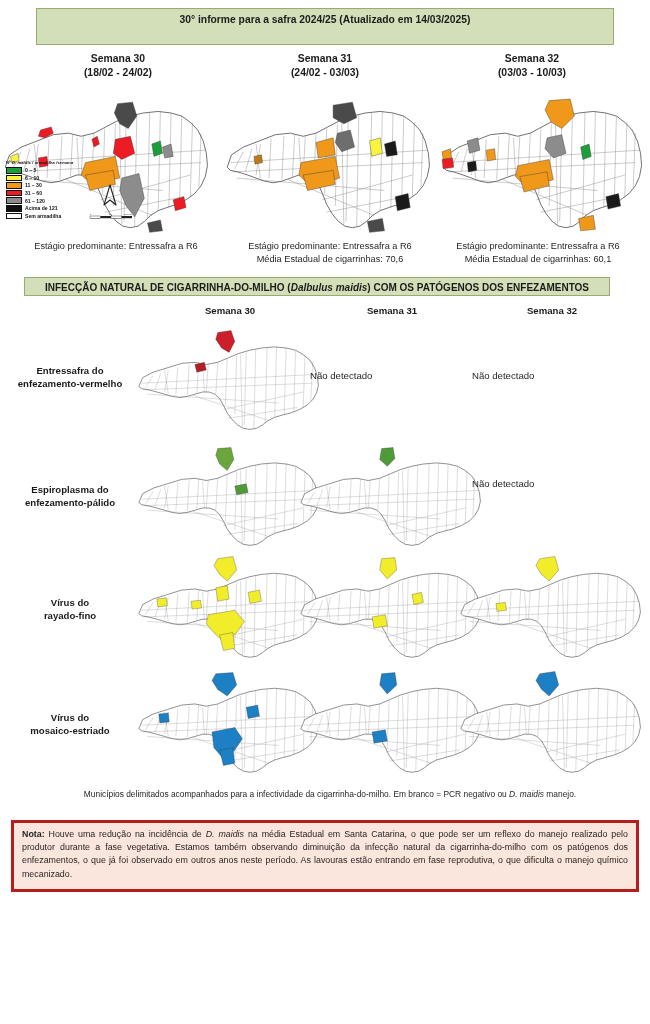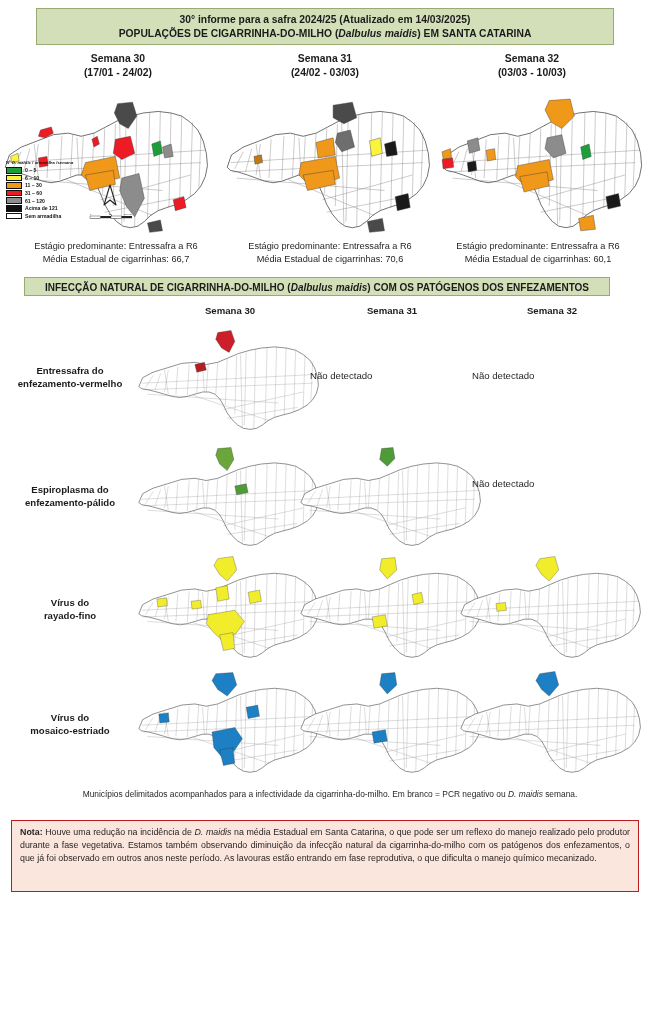--- a/index.html
+++ b/index.html
@@ -81,43 +81,42 @@
 
   
   .footnote {
     position: absolute; left: 30px; top: 789px; width: 600px;
     font-size: 8.4px; color: #231f20; text-align: center;
   }
 
   
   .note {
     position: absolute; left: 11px; top: 820px; width: 628px; height: 72px;
-    background: #fae6dc; border: 1px solid #b91c1c;
+    background: #fae6dc; border: 3px solid #b91c1c;
     padding: 5px 8px 0 8px;
     font-size: 8.85px; line-height: 13.2px; color: #231f20;
     text-align: justify;
   }
   .note b { font-weight: bold; }
 
   
   .footer { position: absolute; left: 0; top: 898px; width: 650px; height: 126px; }
 </style>
 </head>
 <body>
 
 <div class="page">
 
   <div class="banner banner-top">
     <div>30° informe para a safra 2024/25 (Atualizado em 14/03/2025)</div>
-    <div><span>POPULAÇÕES DE CIGARRINHA-DO-MILHO (</span><span class="it">Dalbulus maidis</span><span>) EM SANTA CATARINA</span></div>
   </div>
 
   <div class="week-head" style="left:38px;  top:52px; width:160px;">
     <div>Semana 30</div>
-    <div>(17/01 - 24/02)</div>
+    <div>(18/02 - 24/02)</div>
   </div>
   <div class="week-head" style="left:245px; top:52px; width:160px;">
     <div>Semana 31</div>
     <div>(24/02 - 03/03)</div>
   </div>
   <div class="week-head" style="left:452px; top:52px; width:160px;">
     <div>Semana 32</div>
     <div>(03/03 - 10/03)</div>
   </div>
 
@@ -259,21 +258,20 @@
       <path d="M74,54 L104,50 L108,63 L82,68 L72,61 Z" fill="#f0981a" stroke="#333" stroke-width="0.3"></path>
       <path d="M76,61 L102,58 L104,67 L80,71 Z" fill="#f0981a" stroke="#333" stroke-width="0.3"></path>
       <path d="M134,42 L142,40 L144,48 L136,50 Z" fill="#1d9e3a" stroke="#333" stroke-width="0.3"></path>
       <path d="M158,74 L170,72 L172,80 L160,82 Z" fill="#1a1a1a" stroke="#333" stroke-width="0.3"></path>
       <path d="M132,88 L146,86 L148,95 L134,96 Z" fill="#f0981a" stroke="#333" stroke-width="0.3"></path>
     </svg>
   </div>
 
   <div class="stage" style="left:6px; top:240px; width:220px;">
     <div>Estágio predominante: Entressafra a R6</div>
-    <div>Média Estadual de cigarrinhas: 66,7</div>
   </div>
   <div class="stage" style="left:220px; top:240px; width:220px;">
     <div>Estágio predominante: Entressafra a R6</div>
     <div>Média Estadual de cigarrinhas: 70,6</div>
   </div>
   <div class="stage" style="left:428px; top:240px; width:220px;">
     <div>Estágio predominante: Entressafra a R6</div>
     <div>Média Estadual de cigarrinhas: 60,1</div>
   </div>
 
@@ -408,21 +406,21 @@
       <use href="#sc-outline" fill="#ffffff" stroke="#2a2a2a" stroke-width="0.5"></use>
       <g stroke="#6a6a6a" stroke-width="0.25" fill="none" opacity="0.9">
         <path d="M10,56 L18,45 M20,58 L26,43 M30,60 L34,40 M42,62 L44,37 M54,63 L56,35 M64,61 L66,34 M74,60 L76,35 M84,62 L86,33 M94,72 L96,30 M104,80 L106,27 M114,90 L116,24 M124,93 L126,21 M136,88 L138,20 M146,83 L148,19 M156,81 L158,20 M166,78 L168,22 M176,74 L178,26 M184,68 L186,33"></path>
         <path d="M6,52 L190,44 M8,58 L186,52 M12,62 L150,70 M60,63 L140,86 M92,76 L176,60 M96,84 L170,74 M30,40 L34,62 M70,36 L72,60 M110,26 L112,92"></path>
       </g>
       <path d="M86,6 L102,4 L106,16 L96,26 L88,20 L82,12 Z" fill="#1d7fc4" stroke="#333" stroke-width="0.3"></path>
     </svg>
   </div>
 
   <div class="footnote">
-    <span>Municípios delimitados acompanhados para a infectividade da cigarrinha-do-milho.  Em branco = PCR negativo ou </span><span class="it">D. maidis</span><span> semana.</span>
+    <span>Municípios delimitados acompanhados para a infectividade da cigarrinha-do-milho.  Em branco = PCR negativo ou </span><span class="it">D. maidis</span><span> manejo.</span>
   </div>
 
   <div class="note">
     <b>Nota:</b><span> Houve uma redução na incidência de </span><span class="it">D. maidis</span><span> na média Estadual em Santa Catarina, o que pode ser um reflexo do manejo realizado pelo produtor durante a fase vegetativa. Estamos também observando diminuição da infecção natural da cigarrinha-do-milho com os patógenos dos enfezamentos, o que já foi observado em outros anos neste período. As lavouras estão entrando em fase reprodutiva, o que dificulta o manejo químico mecanizado.</span>
   </div>
 
   <div class="footer">
 
     
     

